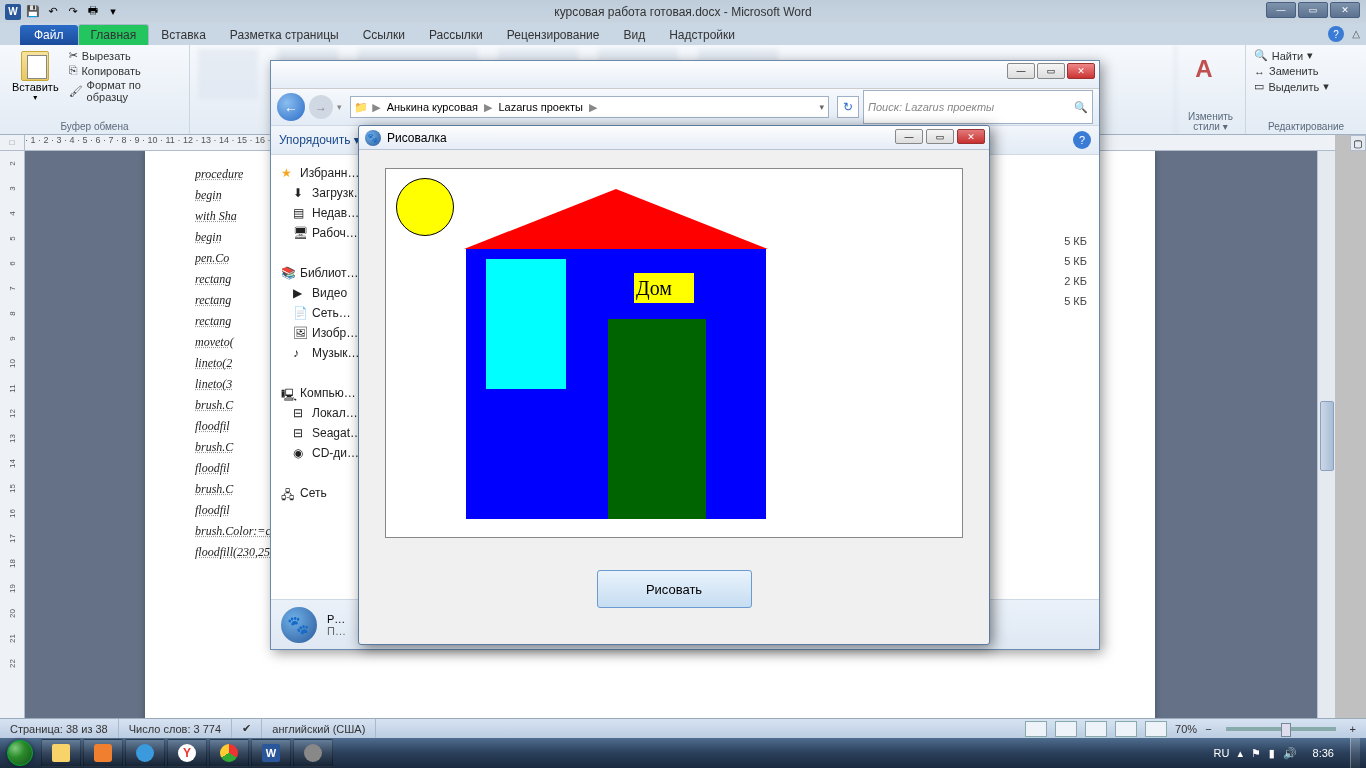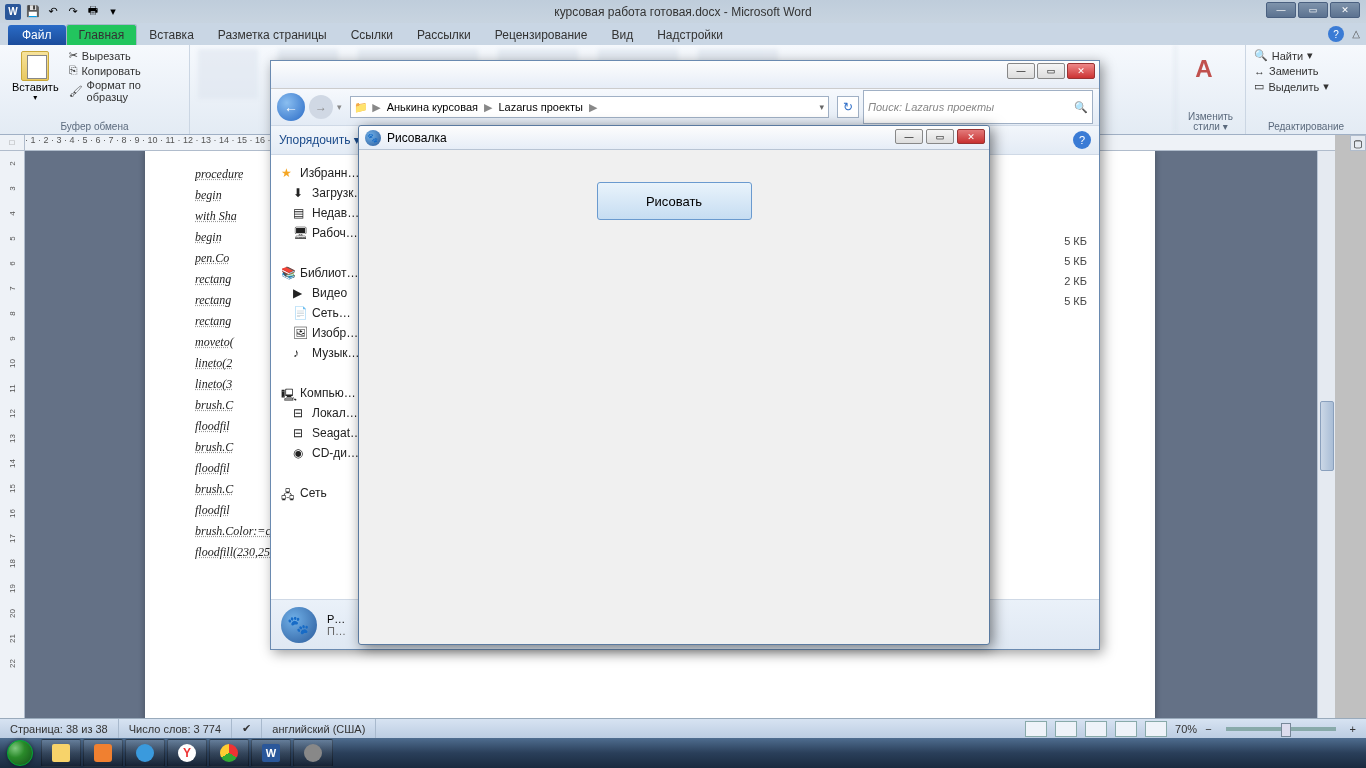--- a/index.html
+++ b/index.html
@@ -8,21 +8,21 @@
 
 .word-titlebar { position: absolute; top: 0; left: 0; width: 1366px; height: 23px; background: linear-gradient(to bottom, #bfcddb 0%, #c8d4e0 100%); display: flex; align-items: center; }
 .qat { display: flex; align-items: center; padding-left: 4px; gap: 2px; }
 .qat-btn { width: 18px; height: 18px; display: flex; align-items: center; justify-content: center; font-size: 11px; }
 .word-icon { width: 16px; height: 16px; background: #2a579a; color: #fff; font-size: 10px; font-weight: bold; display: flex; align-items: center; justify-content: center; border-radius: 2px; }
 .word-title { position: absolute; left: 50%; transform: translateX(-50%); font-size: 12px; color: #333; }
 .win-controls-word { position: absolute; right: 6px; top: 2px; display: flex; gap: 2px; }
 .wc-btn { width: 30px; height: 16px; background: linear-gradient(to bottom,#7e93ab,#5b7290); border: 1px solid #4a6080; border-radius: 2px; display: flex; align-items: center; justify-content: center; color: #fff; font-size: 9px; }
 
 
-.ribbon-tabs { position: absolute; top: 23px; left: 0; width: 1366px; height: 22px; background: #c9d6e4; display: flex; align-items: flex-end; padding-left: 4px; }
+.ribbon-tabs { position: absolute; top: 23px; left: 0; width: 1366px; height: 22px; background: #c9d6e4; display: flex; align-items: flex-end; padding-left: 16px; }
 .file-tab { background: linear-gradient(to bottom,#2a6bc6,#1b4c9b); color: #fff; padding: 3px 14px; font-size: 12px; border-top-left-radius: 3px; border-top-right-radius: 3px; margin-left: 4px; }
 .rtab { padding: 3px 12px; font-size: 12px; color: #333; position: relative; }
 .rtab.active { background: #22c55e; border: 1px solid #a8b8cc; border-bottom: none; border-top-left-radius: 3px; border-top-right-radius: 3px; }
 .help-icon { position: absolute; right: 22px; top: 26px; width: 16px; height: 16px; background: #3a7bd5; border-radius: 50%; color: #fff; font-size: 10px; display: flex; align-items: center; justify-content: center; }
 .arrow-up { position: absolute; right: 6px; top: 28px; font-size: 10px; color: #555; }
 
 
 .ribbon { position: absolute; top: 45px; left: 0; width: 1366px; height: 90px; background: linear-gradient(to bottom,#f6f9fd,#e3ebf4); border-bottom: 1px solid #a0b0c5; display: flex; }
 .rgroup { border-right: 1px solid #cbd6e3; padding: 4px 8px 2px 8px; display: flex; flex-direction: column; justify-content: space-between; }
 .rgroup-label { font-size: 10px; color: #5b6a7d; text-align: center; padding-top: 2px; }
@@ -380,20 +380,28 @@
 <div class="appwin">
   <div class="app-title">
     <div class="ico">🐾</div>
     <span>Рисовалка</span>
     <div class="app-wc">
       <div class="wc">—</div>
       <div class="wc">▭</div>
       <div class="wc close">✕</div>
     </div>
   </div>
+  <div class="canvas-outer">
+    <div class="sun"></div>
+    <div class="roof"></div>
+    <div class="house"></div>
+    <div class="win"></div>
+    <div class="door"></div>
+    <div class="label">Дом</div>
+  </div>
   <button class="app-btn">Рисовать</button>
 </div>
 
 <div class="taskbar">
   <div class="start-btn">
       <div class="orb"></div>
     </div>
   <div class="tb-btn">
       <div class="tb-ico" style="background:#f7d36a;"></div>
     </div>
@@ -408,13 +416,22 @@
     </div>
   <div class="tb-btn">
       <div class="tb-ico" style="background:conic-gradient(#e33 0 120deg,#3a3 120deg 240deg,#fc3 240deg 360deg);border-radius:50%;"></div>
     </div>
   <div class="tb-btn">
       <div class="tb-ico" style="background:#2a579a;color:#fff;display:flex;align-items:center;justify-content:center;font-size:11px;font-weight:bold;">W</div>
     </div>
   <div class="tb-btn">
       <div class="tb-ico" style="background:#888;border-radius:50%;"></div>
     </div>
+  <div class="tray">
+    <span>RU</span>
+    <span>▴</span>
+    <span>⚑</span>
+    <span>▮</span>
+    <span>🔊</span>
+    <span class="clock">8:36</span>
+    <div class="show-desktop"></div>
+  </div>
 </div>
 
 </body></html>

